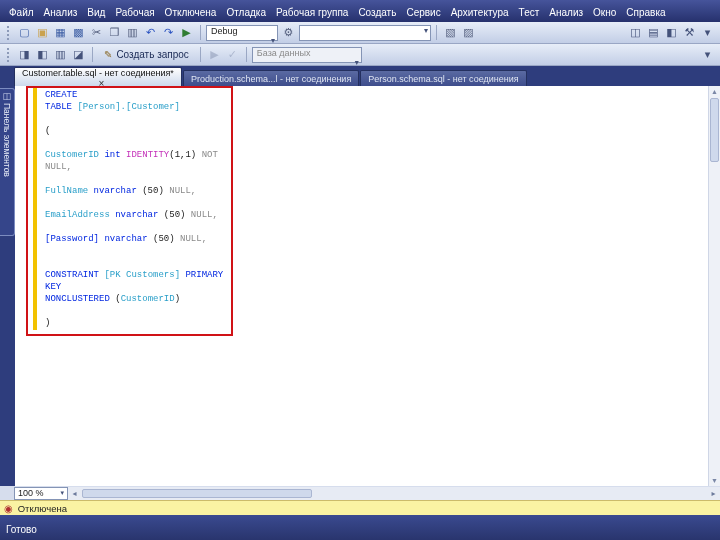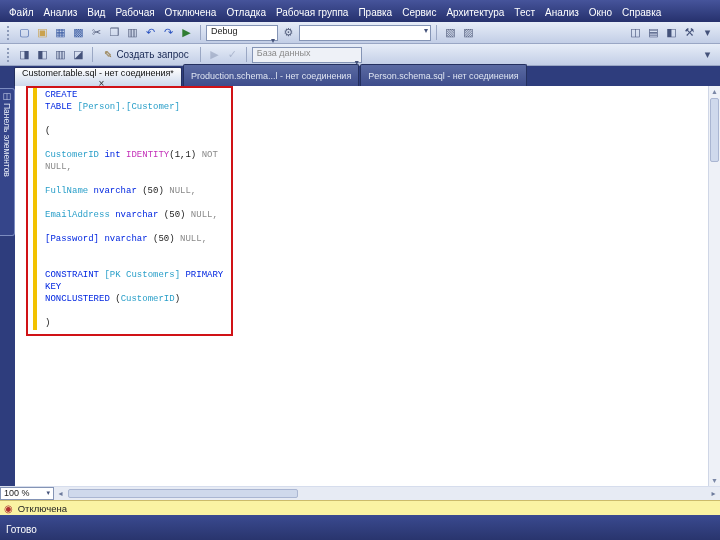--- a/index.html
+++ b/index.html
@@ -30,21 +30,21 @@
   .combo.find { width:132px; }
   .combo.db { width:110px; color:#8a8a8a; background:#eef1f7; }
   .btn-label { display:flex; align-items:center; gap:4px; font-size:10px; color:#1a2a55;
     padding:1px 6px; height:18px; cursor:default; }
   .btn-label .glyph { font-size:10px; color:#8a6a2a; }
   .flex-spacer { flex:1; }
 
   
   .tabstrip { position:absolute; left:0; top:66px; width:100%; height:20px; background:#2e3d7d;
     display:flex; align-items:flex-end; padding-left:14px; gap:1px; }
-  .tab { height:22px; display:flex; align-items:center; padding:0 7px; font-size:9px;
+  .tab { height:16px; display:flex; align-items:center; padding:0 7px; font-size:9px;
     color:#dfe5f2; background:linear-gradient(#5a6aa2,#3e4d8c); border:1px solid #24305f;
     border-bottom:none; border-radius:2px 2px 0 0; white-space:nowrap; cursor:default; }
   .tab.active { background:linear-gradient(#fefefe,#cdd9ec); color:#111; height:19px;flex-direction:column; }
   .tab-close { margin-left:7px; font-size:10px; color:#333; }
 
   
   .main { position:absolute; left:0; top:86px; width:100%; height:400px; background:#2e3d7d; }
   .dock { position:absolute; left:0; top:0; width:15px; height:100%; }
   .vtab { position:absolute; left:0; top:2px; width:15px; height:148px; background:#35458a;
     border:1px solid #7c8cc0; border-left:none; border-radius:0 3px 3px 0;
@@ -64,21 +64,21 @@
   .vscroll { position:absolute; right:0; top:0; width:12px; height:100%; background:#eef1f7;
     border-left:1px solid #cfd6e6; display:flex; flex-direction:column; justify-content:space-between;
     align-items:center; font-size:7px; color:#7a87a6; padding:2px 0; }
   .vthumb { position:absolute; right:1px; top:12px; width:9px; height:64px; background:#cfd9ec;
     border:1px solid #aab6d2; border-radius:2px; }
 
   
   .zoomrow { position:absolute; left:0; top:486px; width:100%; height:14px; background:#d6dded;
     display:flex; align-items:center; }
   .zoom-combo { width:54px; height:13px; background:#fff; border:1px solid #8494b5; font-size:9px;
-    display:flex; align-items:center; padding:0 3px; gap:3px; margin-left:0; color:#222; }
+    display:flex; align-items:center; padding:0 3px; gap:3px; margin-left:14px; color:#222; }
   .zoom-combo .arrow { margin-left:auto; font-size:7px; color:#44527a; }
   .hscroll { flex:1; height:13px; background:#e7ebf4; display:flex; align-items:center; position:relative; }
   .harrow { width:13px; text-align:center; font-size:8px; color:#6c7a9c; }
   .hthumb { position:absolute; left:14px; width:230px; height:9px; background:#cfd9ec;
     border:1px solid #aab6d2; border-radius:2px; }
 
   
   .connbar { position:absolute; left:0; top:500px; width:100%; height:15px; background:var(--connbar);
     border-top:1px solid #cbbb6a; display:flex; align-items:center; padding-left:4px; gap:5px;
     font-size:9.5px; color:#222; }
@@ -95,21 +95,21 @@
 <div class="window">
 
   <div class="menubar">
       <span class="menu-item">Файл</span>
       <span class="menu-item">Анализ</span>
       <span class="menu-item">Вид</span>
       <span class="menu-item">Рабочая</span>
       <span class="menu-item">Отключена</span>
       <span class="menu-item">Отладка</span>
       <span class="menu-item">Рабочая группа</span>
-      <span class="menu-item">Правка</span>
+      <span class="menu-item">Создать</span>
       <span class="menu-item">Сервис</span>
       <span class="menu-item">Архитектура</span>
       <span class="menu-item">Тест</span>
       <span class="menu-item">Анализ</span>
       <span class="menu-item">Окно</span>
       <span class="menu-item">Справка</span>
     </div>
 
   <div class="toolbar t1">
     <span class="grip"></span>

